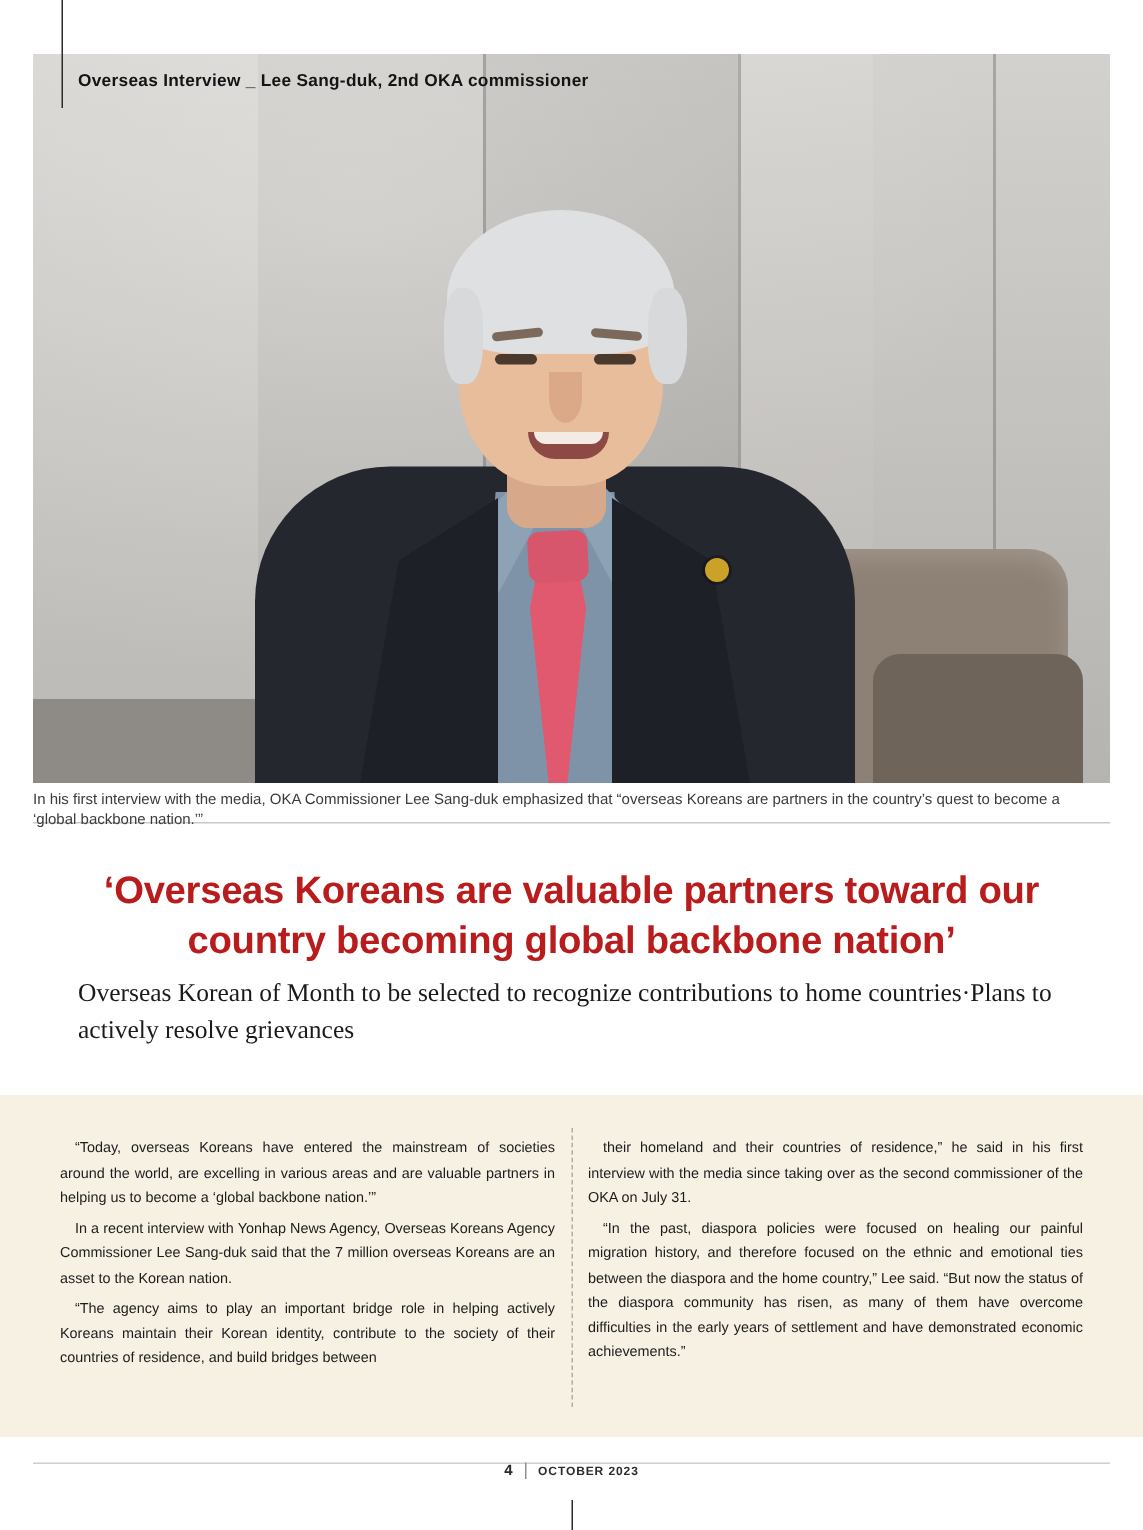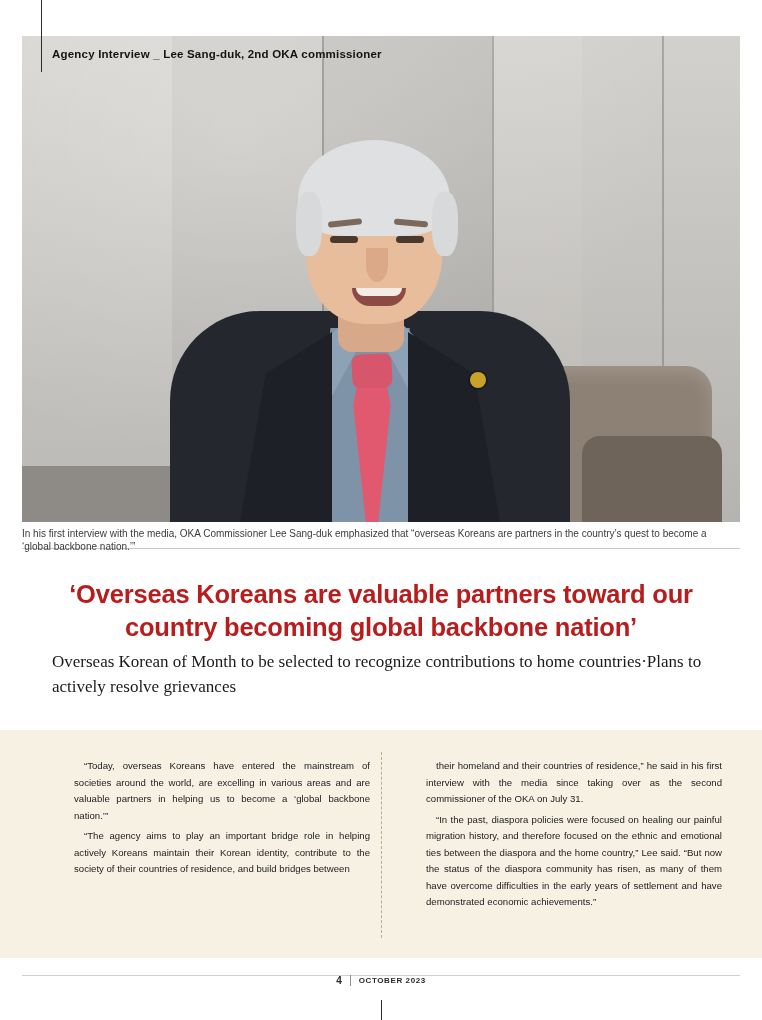--- a/index.html
+++ b/index.html
@@ -361,21 +361,20 @@
     width: 682px;
     display: flex;
     gap: 22px;
   }
   .col {
     width: 330px;
     font-size: 9.6px;
     line-height: 1.72;
     color: #1c1c1c;
     text-align: justify;
-    margin-left: 34px;
   }
   .col p { margin: 0 0 0 0; text-indent: 10px; }
   .col p + p { margin-top: 4px; }
   .col-divider {
     position: absolute;
     left: 381px;
     top: 752px;
     width: 0;
     height: 186px;
     border-left: 1px dashed #b7ad97;
@@ -459,33 +458,34 @@
       <div class="brow-r"></div>
       <div class="eye-l"></div>
       <div class="eye-r"></div>
       <div class="nose"></div>
       <div class="mouth"></div>
       <div class="teeth"></div>
     </div>
   </div>
 
   <div class="kicker-rule"></div>
-  <div class="kicker">Agency Interview _ Lee Sang-duk, 2nd OKA commissioner</div>
+  <div class="kicker">Overseas Interview _ Lee Sang-duk, 2nd OKA commissioner</div>
 
   <div class="caption-wrap"></div>
   <div class="caption">In his first interview with the media, OKA Commissioner Lee Sang-duk emphasized that “overseas Koreans are partners in the country’s quest to become a ‘global backbone nation.’”</div>
 
   <div class="headline">‘Overseas Koreans are valuable partners toward our country becoming global backbone nation’</div>
   <div class="subhead">Overseas Korean of Month to be selected to recognize contributions to home countries·Plans to actively resolve grievances</div>
 
   <div class="body-panel"></div>
   <div class="col-divider"></div>
   <div class="cols">
     <div class="col">
       <p>“Today, overseas Koreans have entered the mainstream of societies around the world, are excelling in various areas and are valuable partners in helping us to become a ‘global backbone nation.’”</p>
+      <p>In a recent interview with Yonhap News Agency, Overseas Koreans Agency Commissioner Lee Sang-duk said that the 7 million overseas Koreans are an asset to the Korean nation.</p>
       <p>“The agency aims to play an important bridge role in helping actively Koreans maintain their Korean identity, contribute to the society of their countries of residence, and build bridges between</p>
     </div>
     <div class="col">
       <p>their homeland and their countries of residence,” he said in his first interview with the media since taking over as the second commissioner of the OKA on July 31.</p>
       <p>“In the past, diaspora policies were focused on healing our painful migration history, and therefore focused on the ethnic and emotional ties between the diaspora and the home country,” Lee said. “But now the status of the diaspora community has risen, as many of them have overcome difficulties in the early years of settlement and have demonstrated economic achievements.”</p>
     </div>
   </div>
 
   <div class="footer-rule"></div>
   <div class="footer">

